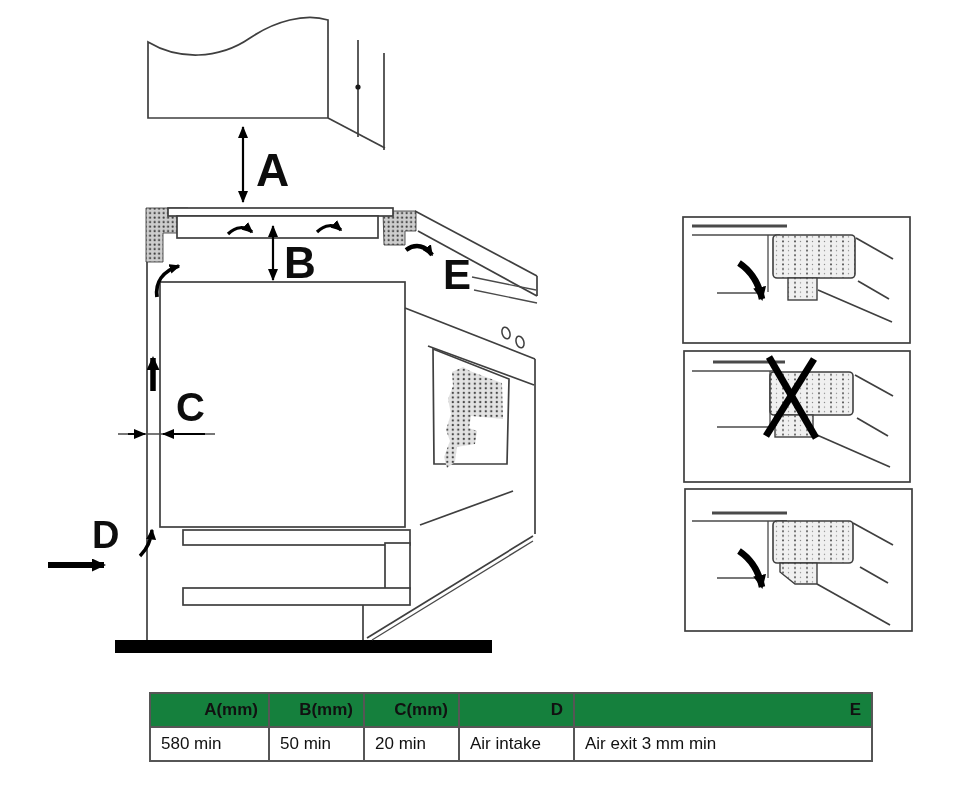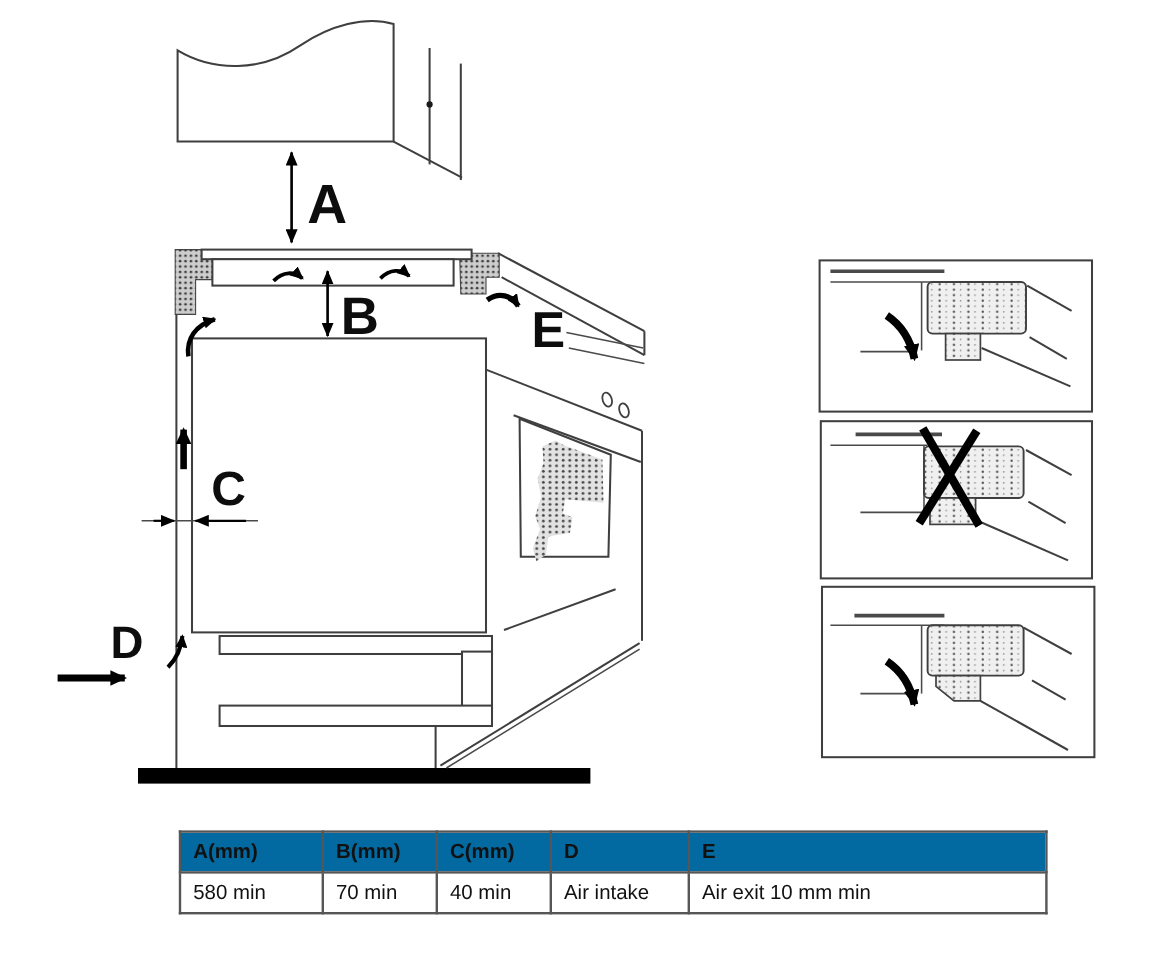--- a/index.html
+++ b/index.html
@@ -3,21 +3,21 @@
 <meta charset="utf-8">
 <style>
   html,body{margin:0;padding:0;background:#fff;}
   #stage{position:relative;width:960px;height:797px;background:#ffffff;overflow:hidden;
          font-family:"Liberation Sans",sans-serif;}
   #diagram-svg{position:absolute;left:0;top:0;}
   .spec{position:absolute;left:149px;top:692px;width:722px;border-collapse:collapse;
         font-size:17px;color:#111;table-layout:fixed;}
   .spec th,.spec td{border:2px solid #565656;text-align:left;padding:6px 10px;
         overflow:hidden;white-space:nowrap;}
-  .spec th{background:#0369a1;font-weight:bold;}
+  .spec th{background:#15803d;font-weight:bold;text-align:right;}
   .dlabel{font-family:"Liberation Sans",sans-serif;font-weight:bold;fill:#0d0d0d;}
   .ln{stroke:#3f3f3f;stroke-width:1.7;fill:none;}
   .lnthin{stroke:#4a4a4a;stroke-width:1.3;fill:none;}
   .white{fill:#ffffff;}
 </style>
 </head>
 <body>
 
 <div id="stage">
 
@@ -175,21 +175,21 @@
       <th>A(mm)</th>
       <th>B(mm)</th>
       <th>C(mm)</th>
       <th>D</th>
       <th>E</th>
     </tr>
   </thead>
   <tbody>
     <tr>
       <td>580 min</td>
-      <td>70 min</td>
-      <td>40 min</td>
+      <td>50 min</td>
+      <td>20 min</td>
       <td>Air intake</td>
-      <td>Air exit 10 mm min</td>
+      <td>Air exit 3 mm min</td>
     </tr>
   </tbody>
 </table>
 
 </div>
 
 </body></html>

